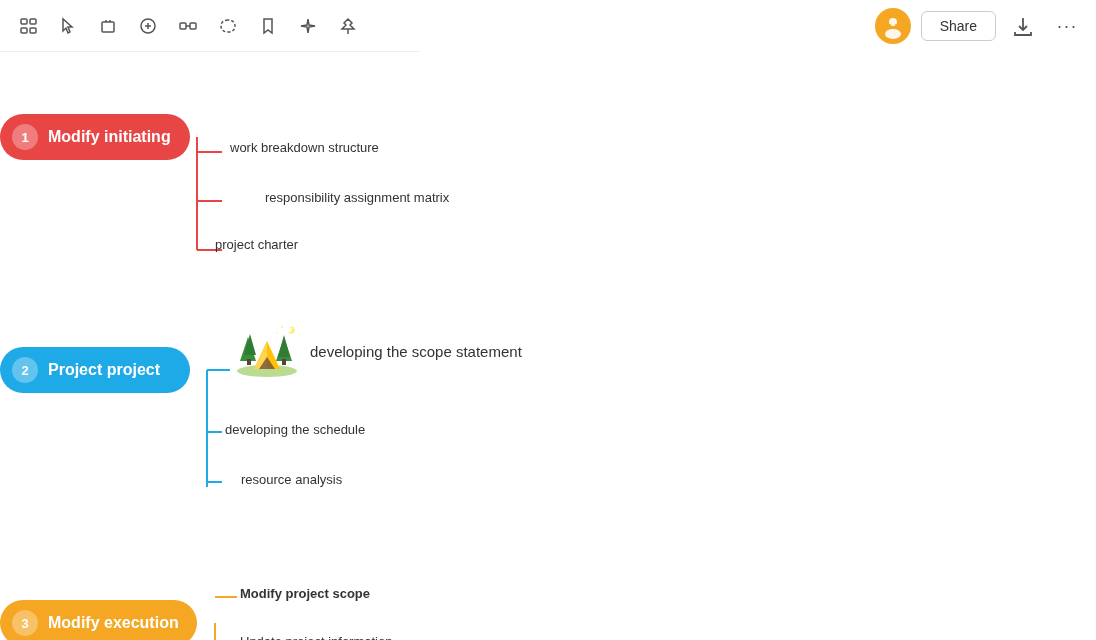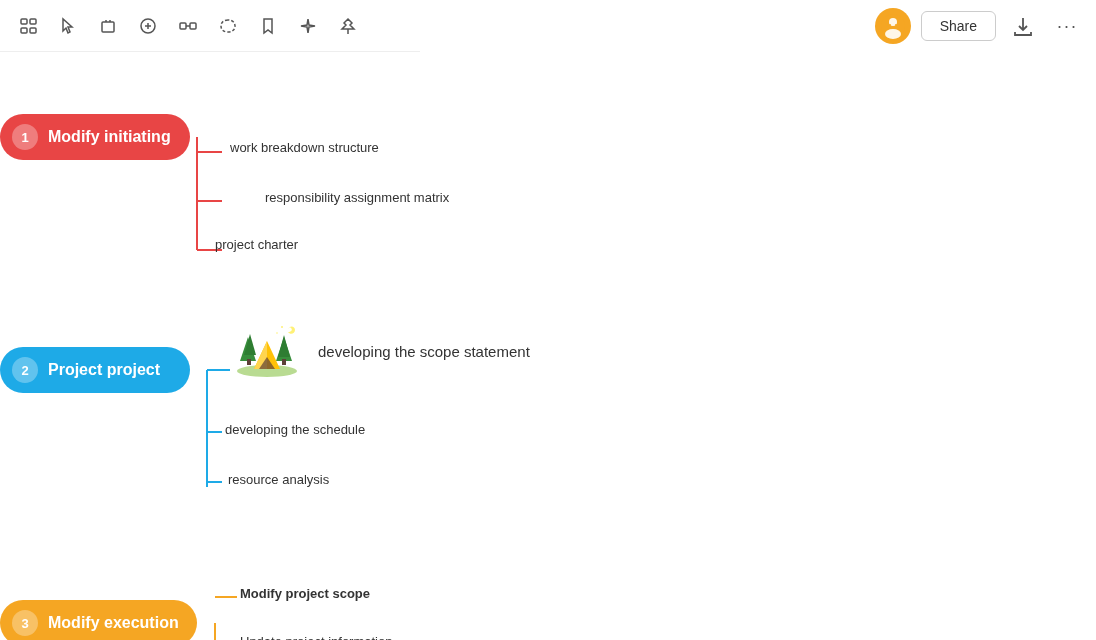--- a/index.html
+++ b/index.html
@@ -305,26 +305,26 @@
         <polygon points="22,50 35,22 48,50" fill="#FFC107"></polygon>
         <polygon points="22,50 35,22 35,50" fill="#FFD54F"></polygon>
         <polygon points="27,50 35,38 43,50" fill="#5D4037" opacity="0.7"></polygon>
 
         <path d="M56 10 C58 6 63 7 63 11 C63 15 58 16 56 13 C59 13 61 11 59 9 C58 8 56 9 56 10Z" fill="#FFF176"></path>
 
         <circle cx="50" cy="8" r="1" fill="#FFF176"></circle>
         <circle cx="45" cy="14" r="0.8" fill="#FFF176"></circle>
       </svg>
     </div>
-    <div class="branch-item" style="position:relative; left:8px; top:0; font-size:15px;text-align:center;">developing the scope statement</div>
+    <div class="branch-item" style="position:relative; left:0; top:0; font-size:15px;text-align:center;">developing the scope statement</div>
   </div>
 
   <div class="branch-item" style="left:225px; top:370px;">developing the schedule</div>
 
-  <div class="branch-item" style="left:228px; top:420px;">resource analysis</div>
+  <div class="branch-item" style="left:241px; top:420px;">resource analysis</div>
 
   <div class="phase-node phase-3">
     <span class="phase-number">3</span>
     <span>Modify execution</span>
   </div>
 
   <div class="branch-item" style="left:240px; top:534px;font-weight:bold;">Modify project scope</div>
   <div class="branch-item" style="left:240px; top:582px;">Update project information</div>
 
 </div>

